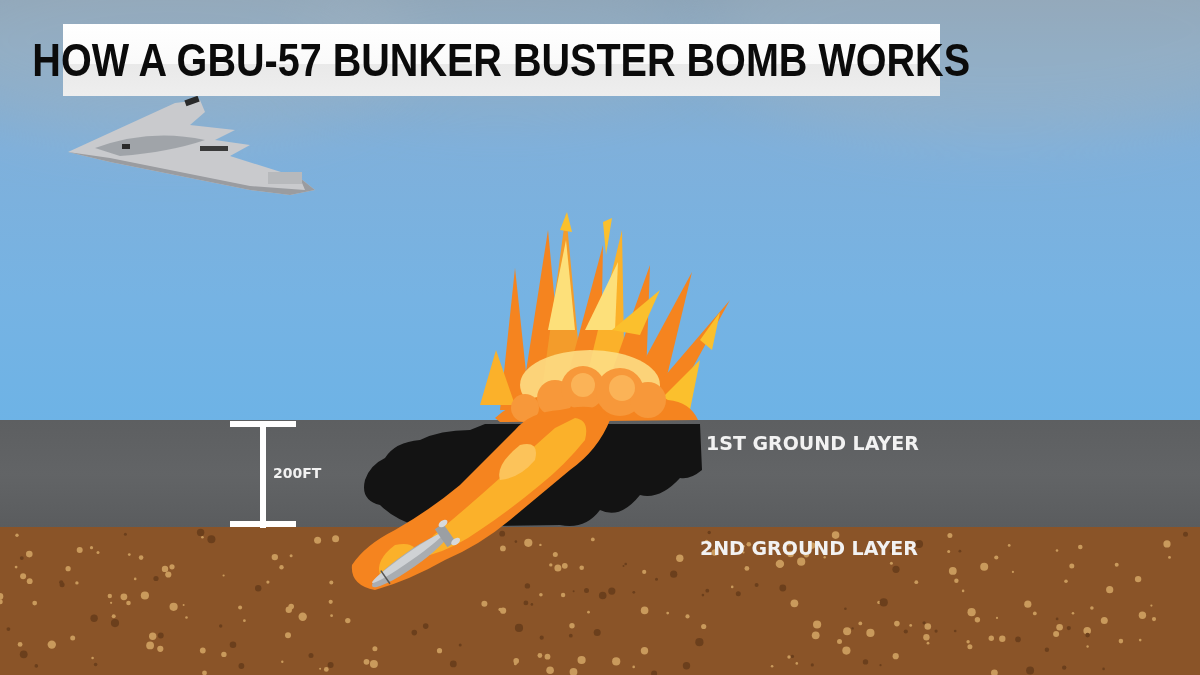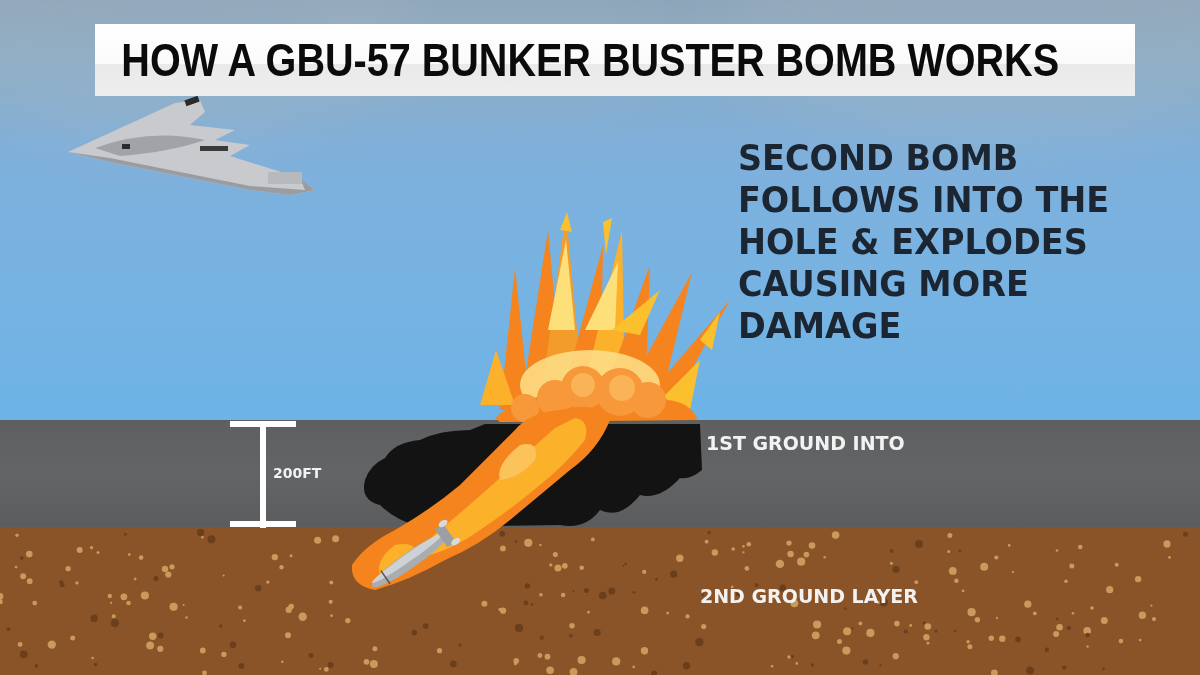--- a/index.html
+++ b/index.html
@@ -6,23 +6,23 @@
   body { width:1200px; height:675px; overflow:hidden; position:relative;
          font-family:"Liberation Sans", sans-serif; }
   .stage { position:absolute; left:0; top:0; width:1200px; height:675px; overflow:hidden; }
   .sky { position:absolute; left:0; top:0; width:1200px; height:424px;
          background: linear-gradient(180deg, #8aa3b8 0%, #88aac6 12%, #7fb0db 35%, #76b3e3 70%, #6db3e6 100%); }
   .sky-cloud { position:absolute; border-radius:50%; filter:blur(30px); opacity:.35; background:#a7b6c2; }
   .gray-layer { position:absolute; left:0; top:420px; width:1200px; height:108px;
          background: linear-gradient(180deg, #5d5f61 0%, #626466 50%, #5a5c5e 100%); }
   .brown-layer { position:absolute; left:0; top:527px; width:1200px; height:148px;
          background:#8a5428; }
-  .banner { position:absolute; left:63px; top:24px; width:1040px; height:72px;
+  .banner { position:absolute; left:63px; top:24px; width:877px; height:72px;
          background: linear-gradient(180deg, #ffffff 0%, #fafafa 55%, #e9e9e9 56%, #eeeeee 100%);
-         display:flex; align-items:center; justify-content:flex-end;margin-left:32px; }
+         display:flex; align-items:center; justify-content:center; }
   .banner-title { font-family:"Liberation Sans", sans-serif; font-weight:bold; font-size:46px;
          color:#0b0b0b; letter-spacing:0px; transform:scaleX(0.86); white-space:nowrap;
          line-height:1; }
   .caption { position:absolute; left:738px; top:137px; width:440px;
          font-family:"DejaVu Sans", sans-serif; font-weight:bold; font-size:36px; line-height:42px;
          color:#1b2632; }
   .caption div { white-space:nowrap; transform:scaleX(0.93); transform-origin:left; }
   .label-white { position:absolute; font-family:"DejaVu Sans", sans-serif; font-weight:bold;
          color:#f2f2f2; font-size:19px; white-space:nowrap; }
   .measure { position:absolute; left:230px; top:421px; width:66px; height:107px; }
@@ -354,28 +354,21 @@
       </g>
   </svg>
 
   <svg class="measure" width="66" height="107" viewBox="0 0 66 107">
     <rect x="0" y="0" width="66" height="6" fill="#ffffff"></rect>
     <rect x="30" y="0" width="6" height="107" fill="#ffffff"></rect>
     <rect x="0" y="100" width="66" height="6" fill="#ffffff"></rect>
   </svg>
   <div class="label-white" style="left:273px;top:465px;font-size:14px;">200FT</div>
 
-  <div class="label-white" style="left:706px;top:432px;">1ST GROUND INTO</div>
-  <div class="label-white" style="left:700px;top:537px;margin-top:48px;">2ND GROUND LAYER</div>
+  <div class="label-white" style="left:706px;top:432px;">1ST GROUND LAYER</div>
+  <div class="label-white" style="left:700px;top:537px;">2ND GROUND LAYER</div>
 
   <div class="banner">
     <div class="banner-title">HOW A GBU-57 BUNKER BUSTER BOMB WORKS</div>
   </div>
 
-  <div class="caption">
-    <div>SECOND BOMB</div>
-    <div>FOLLOWS INTO THE</div>
-    <div>HOLE &amp; EXPLODES</div>
-    <div>CAUSING MORE</div>
-    <div>DAMAGE</div>
-  </div>
 
 </div>
 
 </body></html>

